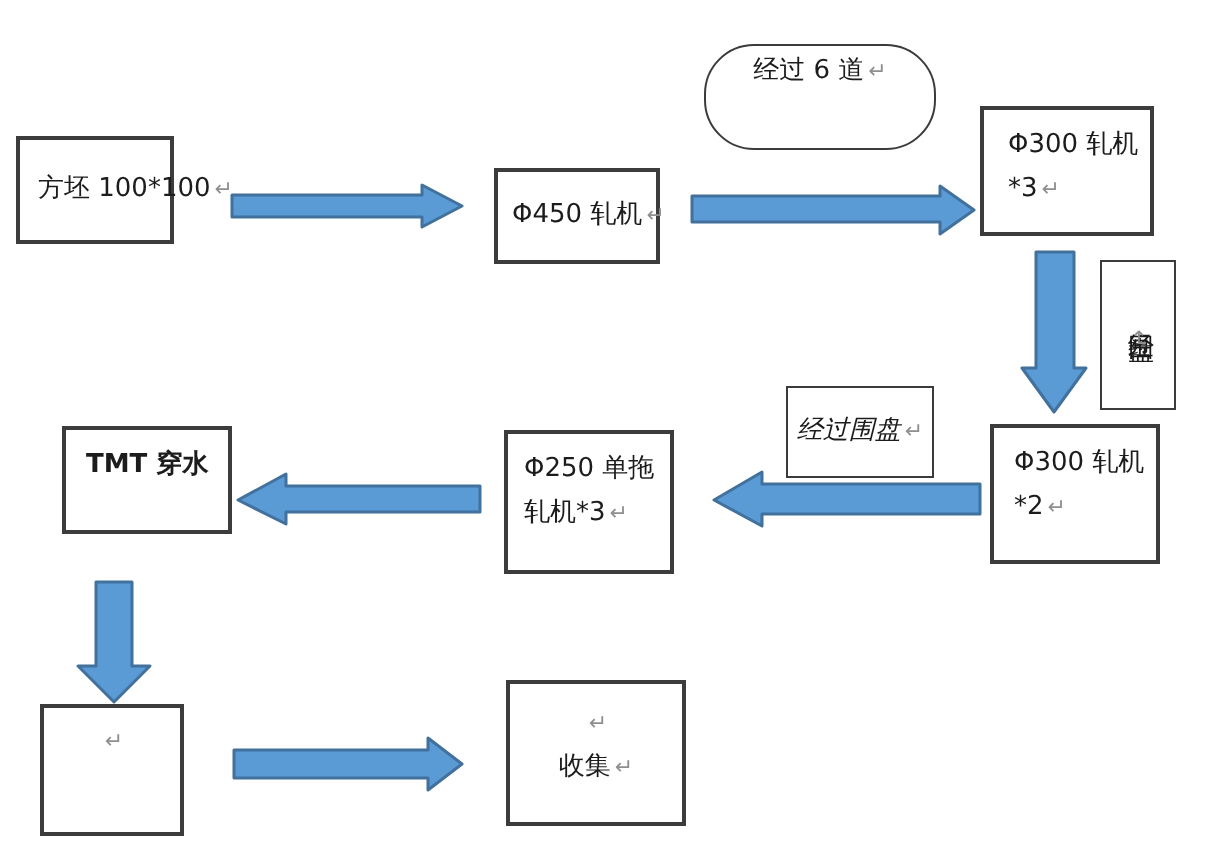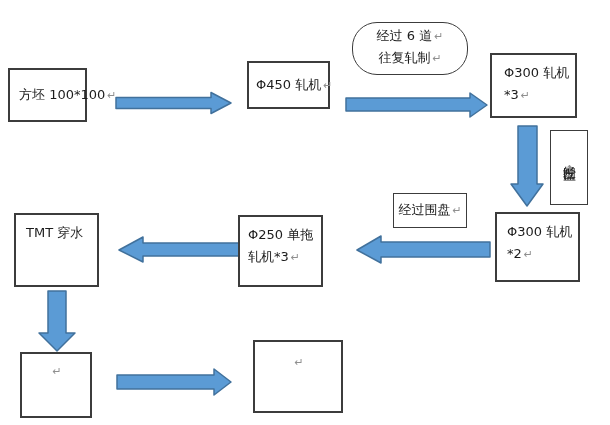--- a/index.html
+++ b/index.html
@@ -10,28 +10,28 @@
   }
   .stage{position:absolute;left:0;top:0;width:610px;height:425px;}
   .box{
     position:absolute;box-sizing:border-box;background:#ffffff;
     border:2px solid #3c3c3c;color:#1c1c1c;font-size:13px;line-height:1.7;
   }
   .box .ln{white-space:nowrap;}
   .rm{color:#8f8f8f;font-size:11px;margin-left:2px;}
   
   #b-billet{left:8px;top:68px;width:79px;height:54px;display:flex;align-items:center;padding-left:9px;}
-  #b-mill450{left:247px;top:61px;width:83px;height:48px;display:flex;align-items:center;padding-left:7px;}
+  #b-mill450{left:247px;top:84px;width:83px;height:48px;display:flex;align-items:center;padding-left:7px;}
   #b-pass-note{left:352px;top:22px;width:116px;height:53px;border-width:1.5px;text-align:center;padding-top:2px;border-radius:25px;}
   #b-mill300x3{left:490px;top:53px;width:87px;height:65px;padding:7px 0 0 12px;}
   #b-coilv{left:550px;top:130px;width:38px;height:75px;border-width:1px;display:flex;flex-direction:column;align-items:center;justify-content:center;}
   #b-mill300x2{left:495px;top:212px;width:85px;height:70px;padding:7px 0 0 10px;}
-  #b-coil-note{left:393px;top:193px;width:74px;height:35px;border-width:1.5px;display:flex;align-items:center;justify-content:center;}
-  #b-mill250{left:238px;top:215px;width:85px;height:72px;padding:7px 0 0 8px;}
-  #b-tmt{left:14px;top:213px;width:85px;height:74px;padding:7px 0 0 10px;}
+  #b-coil-note{left:393px;top:193px;width:74px;height:46px;border-width:1.5px;display:flex;align-items:center;justify-content:center;font-style:italic;}
+  #b-mill250{left:252px;top:215px;width:85px;height:72px;padding:7px 0 0 8px;}
+  #b-tmt{left:31px;top:213px;width:85px;height:54px;padding:7px 0 0 10px;font-weight:bold;}
   #b-coolbed{left:20px;top:352px;width:72px;height:66px;text-align:center;padding-top:6px;}
   #b-collect{left:253px;top:340px;width:90px;height:73px;text-align:center;padding-top:9px;}
   .vtext{writing-mode:vertical-rl;text-orientation:upright;letter-spacing:1px;font-size:13px;}
   .vrm{display:inline-block;transform:rotate(90deg);margin:1px 0 0 0;}
   svg.arrows{position:absolute;left:0;top:0;pointer-events:none;}
   svg.arrows polygon{fill:#5b9bd5;stroke:#41719c;stroke-width:1.5;stroke-linejoin:round;}
 </style>
 </head>
 <body>
 
@@ -50,21 +50,20 @@
   <div class="box" id="b-billet">
     <div class="ln"><span>方坯 100*100</span><span class="rm">↵</span></div>
   </div>
 
   <div class="box" id="b-mill450">
     <div class="ln"><span>Φ450 轧机</span><span class="rm">↵</span></div>
   </div>
 
   <div class="box" id="b-pass-note">
     <div class="ln"><span>经过 6 道</span><span class="rm">↵</span></div>
-    <div class="ln"><span>往复轧制</span><span class="rm">↵</span></div>
   </div>
 
   <div class="box" id="b-mill300x3">
     <div class="ln"><span>Φ300 轧机</span></div>
     <div class="ln"><span>*3</span><span class="rm">↵</span></div>
   </div>
 
   <div class="box" id="b-coilv">
     <span class="vtext">经围盘</span>
     <span class="rm vrm">↵</span>
@@ -87,15 +86,16 @@
   <div class="box" id="b-tmt">
     <div class="ln"><span>TMT  穿水</span></div>
   </div>
 
   <div class="box" id="b-coolbed">
     <div class="ln"><span class="rm">↵</span></div>
   </div>
 
   <div class="box" id="b-collect">
     <div class="ln"><span class="rm">↵</span></div>
+    <div class="ln"><span>收集</span><span class="rm">↵</span></div>
   </div>
 
 </div>
 
 </body></html>

